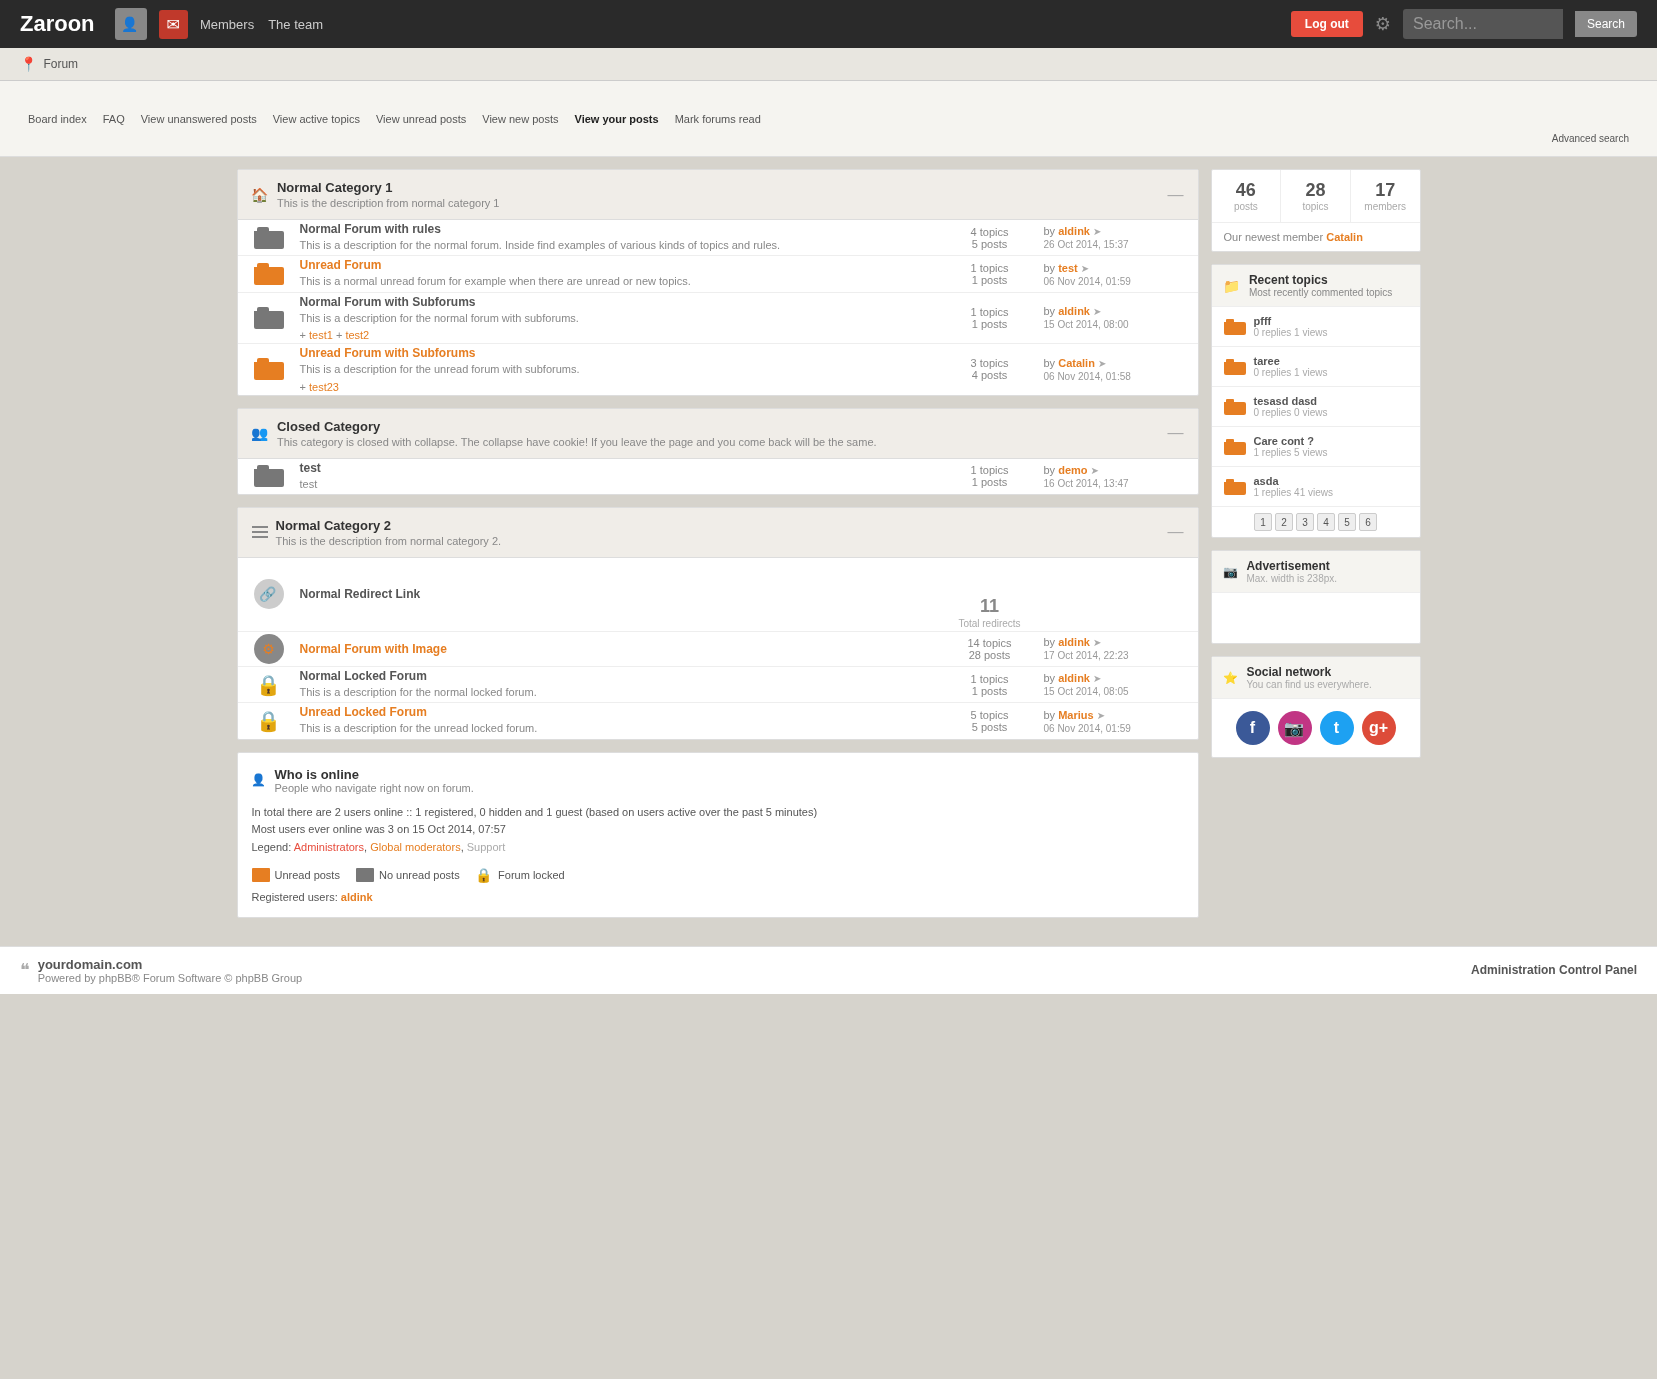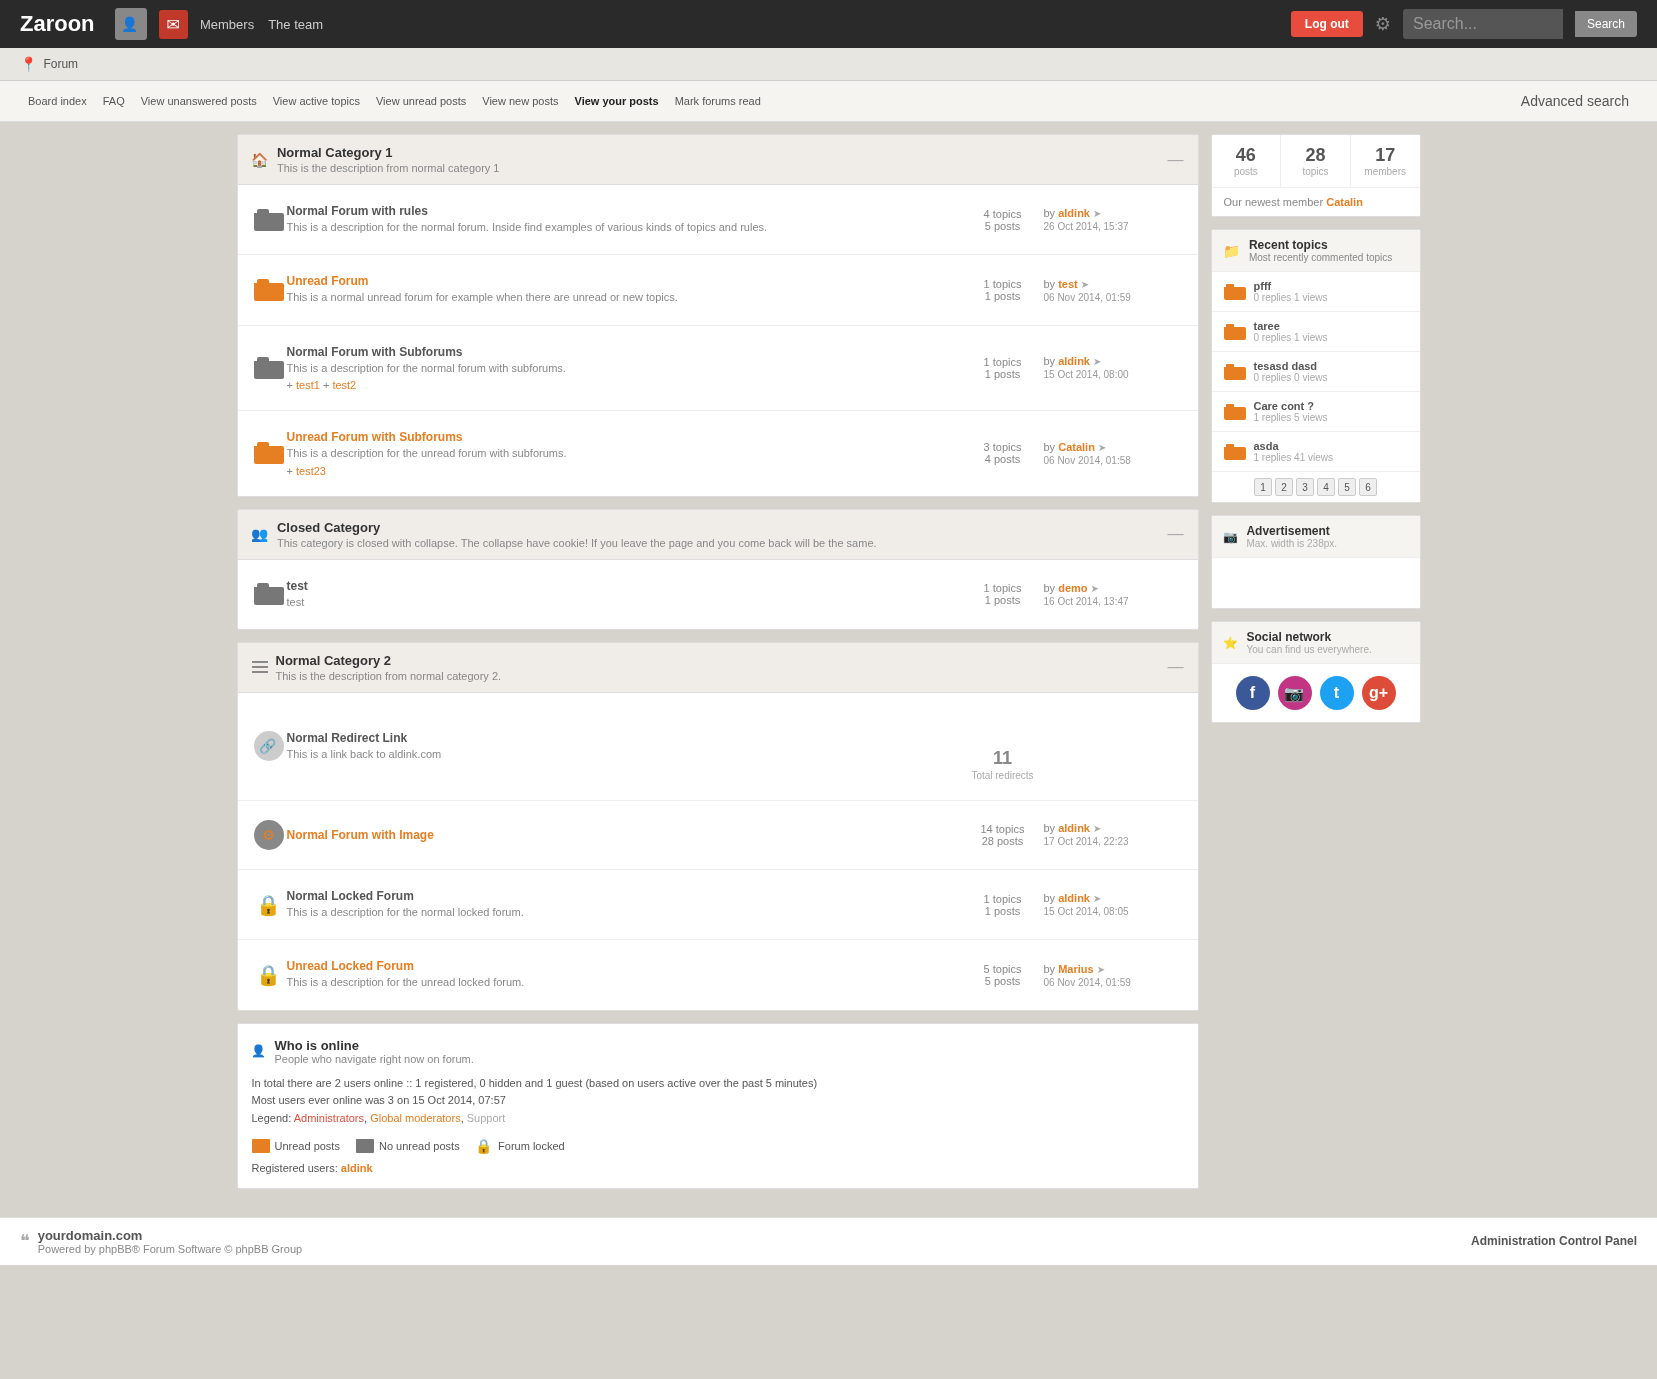--- a/index.html
+++ b/index.html
@@ -22,37 +22,37 @@
 
     
     #breadcrumb { background: #e8e6e0; padding: 8px 20px; display: flex; align-items: center; gap: 6px; border-bottom: 1px solid #ccc; }
     #breadcrumb .loc-icon { color: #888; font-size: 14px; }
     #breadcrumb a { color: #555; text-decoration: none; font-size: 12px; }
 
     
     #navbar { background: #f5f4f0; padding: 8px 20px; border-bottom: 1px solid #ddd; display: flex; align-items: center; gap: 0; flex-wrap: wrap; }
     #navbar a { color: #555; text-decoration: none; font-size: 11px; padding: 4px 8px; }
     #navbar a.active { font-weight: bold; color: #222; }
-    #navbar .adv { margin-left: auto; color: #555; font-size: 14px; text-decoration: none; }
+    #navbar .adv { margin-left: auto; color: #555; font-size: 10px; text-decoration: none; margin-top: 40px; }
 
     
     #main { display: flex; gap: 12px; padding: 12px 18px; max-width: 1220px; margin: 0 auto; }
     #content { flex: 1; min-width: 0; }
     #sidebar { width: 210px; flex-shrink: 0; }
 
     
     .category { background: #fff; border: 1px solid #ddd; margin-bottom: 12px; border-radius: 2px; }
     .category-header { background: #f0ede8; padding: 10px 14px; display: flex; align-items: center; gap: 8px; border-bottom: 1px solid #ddd; }
     .category-icon { color: #888; font-size: 14px; }
     .category-title { font-size: 13px; font-weight: bold; color: #333; }
     .category-desc { font-size: 11px; color: #888; margin-top: 2px; }
     .category-collapse { margin-left: auto; color: #aaa; font-size: 16px; cursor: pointer; }
 
     
-    .forum-row { display: flex; align-items: center; padding: 19px 14px; border-bottom: 1px solid #eee; gap: 1px; }
+    .forum-row { display: flex; align-items: center; padding: 2px 14px; border-bottom: 1px solid #eee; gap: 14px; }
     .forum-row:last-child { border-bottom: none; }
     .forum-icon { width: 34px; height: 30px; display: flex; align-items: center; justify-content: center; flex-shrink: 0; }
     .folder-icon { width: 30px; height: 22px; position: relative; }
     .folder-icon .tab { width: 12px; height: 5px; background: #777; border-radius: 2px 2px 0 0; position: absolute; top: 0; left: 3px; }
     .folder-icon .body { width: 30px; height: 18px; background: #777; border-radius: 0 2px 2px 2px; position: absolute; bottom: 0; left: 0; }
     .folder-icon.unread .tab { background: #e67e22; }
     .folder-icon.unread .body { background: #e67e22; }
     .forum-info { flex: 1; min-width: 0; }
     .forum-name { font-size: 12px; font-weight: bold; color: #555; text-decoration: none; }
     .forum-name.unread { color: #e67e22; }
@@ -334,21 +334,20 @@
         </div>
         <span class="category-collapse">—</span>
       </div>
 
       <div class="forum-row">
         <div class="forum-icon">
           <div class="redirect-icon">🔗</div>
         </div>
         <div class="forum-info">
           <a class="forum-name" href="#">Normal Redirect Link</a>
-          <div class="forum-desc">This is a link back to aldink.com</div>
         </div>
         <div class="forum-stats">
           <span class="num">11</span>
           <span class="lbl">Total redirects</span>
         </div>
         <div class="forum-last"></div>
       </div>
 
       <div class="forum-row">
         <div class="forum-icon">

